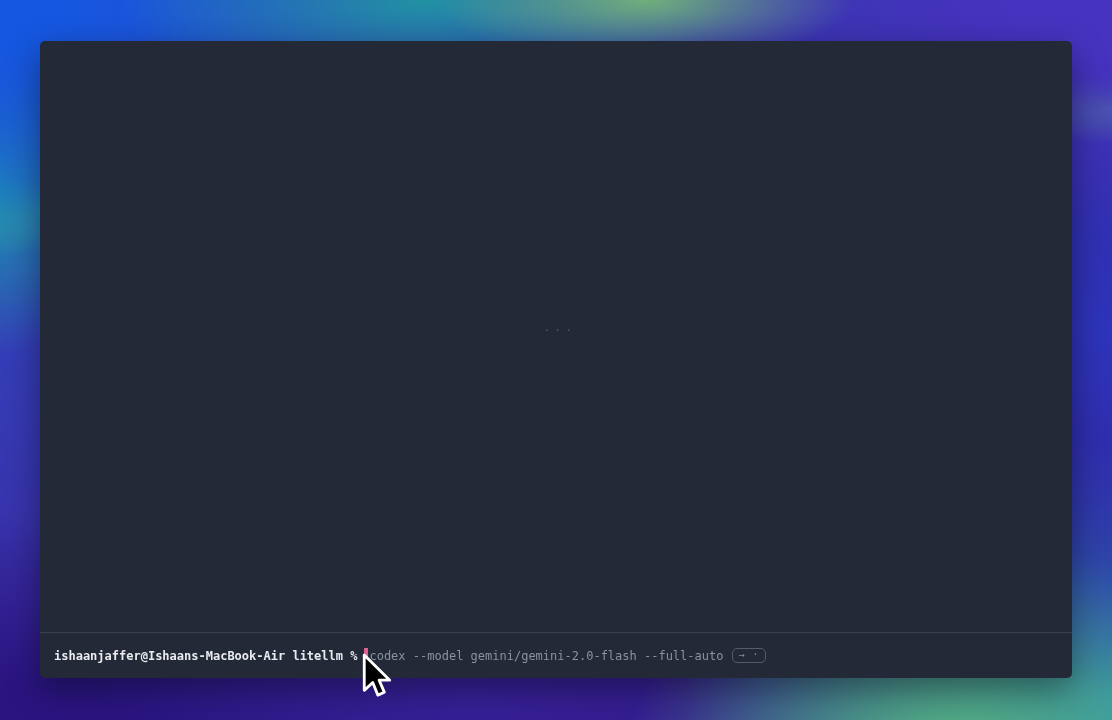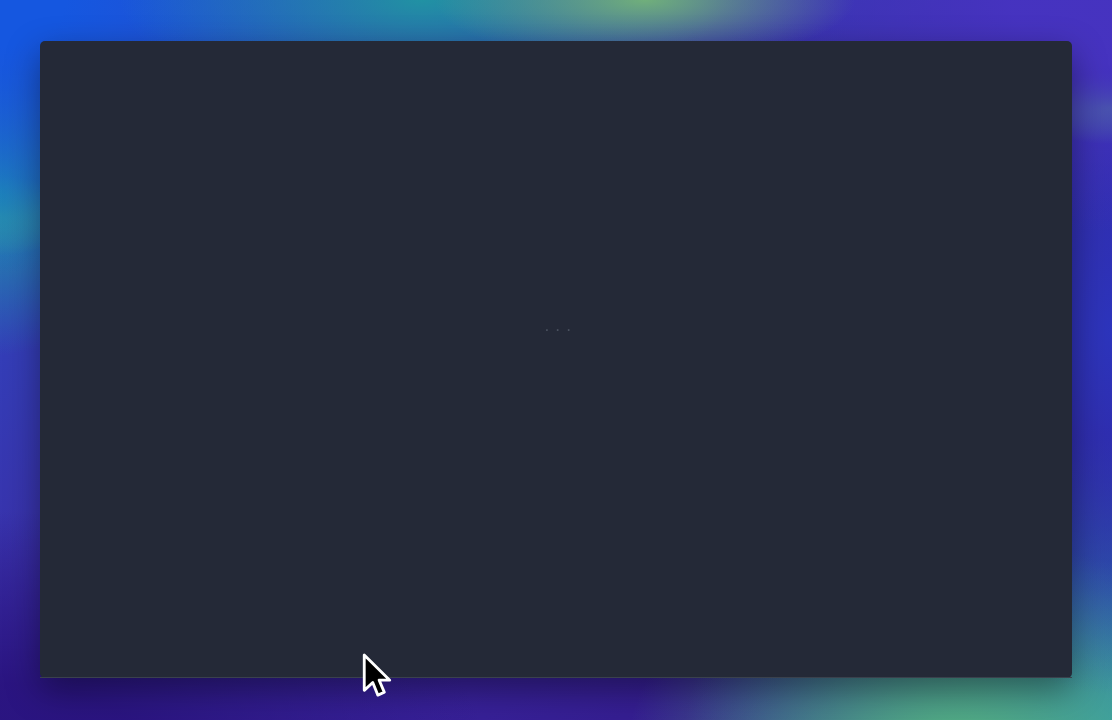--- a/index.html
+++ b/index.html
@@ -104,18 +104,24 @@
 <div class="wallpaper"></div>
 
 <div class="terminal">
 
   <div class="term-body">
     <span class="loading-dots">···</span>
   </div>
 
   <div class="divider"></div>
 
+  <div class="prompt-bar">
+    <span class="prompt-text">ishaanjaffer@Ishaans-MacBook-Air litellm %</span>
+    <span class="text-cursor"></span>
+    <span class="suggestion-text">codex --model gemini/gemini-2.0-flash --full-auto</span>
+    <span class="hint-badge">→ ·</span>
+  </div>
 
 </div>
 
 <svg class="mouse-pointer" viewBox="0 0 24 36" xmlns="http://www.w3.org/2000/svg">
   <path d="M3 1 L3 26 L9 20.5 L12.6 29.4 L17.2 27.4 L13.5 18.8 L21 18.8 Z" fill="#000000" stroke="#ffffff" stroke-width="2" stroke-linejoin="round"></path>
 </svg>
 
 </body></html>

